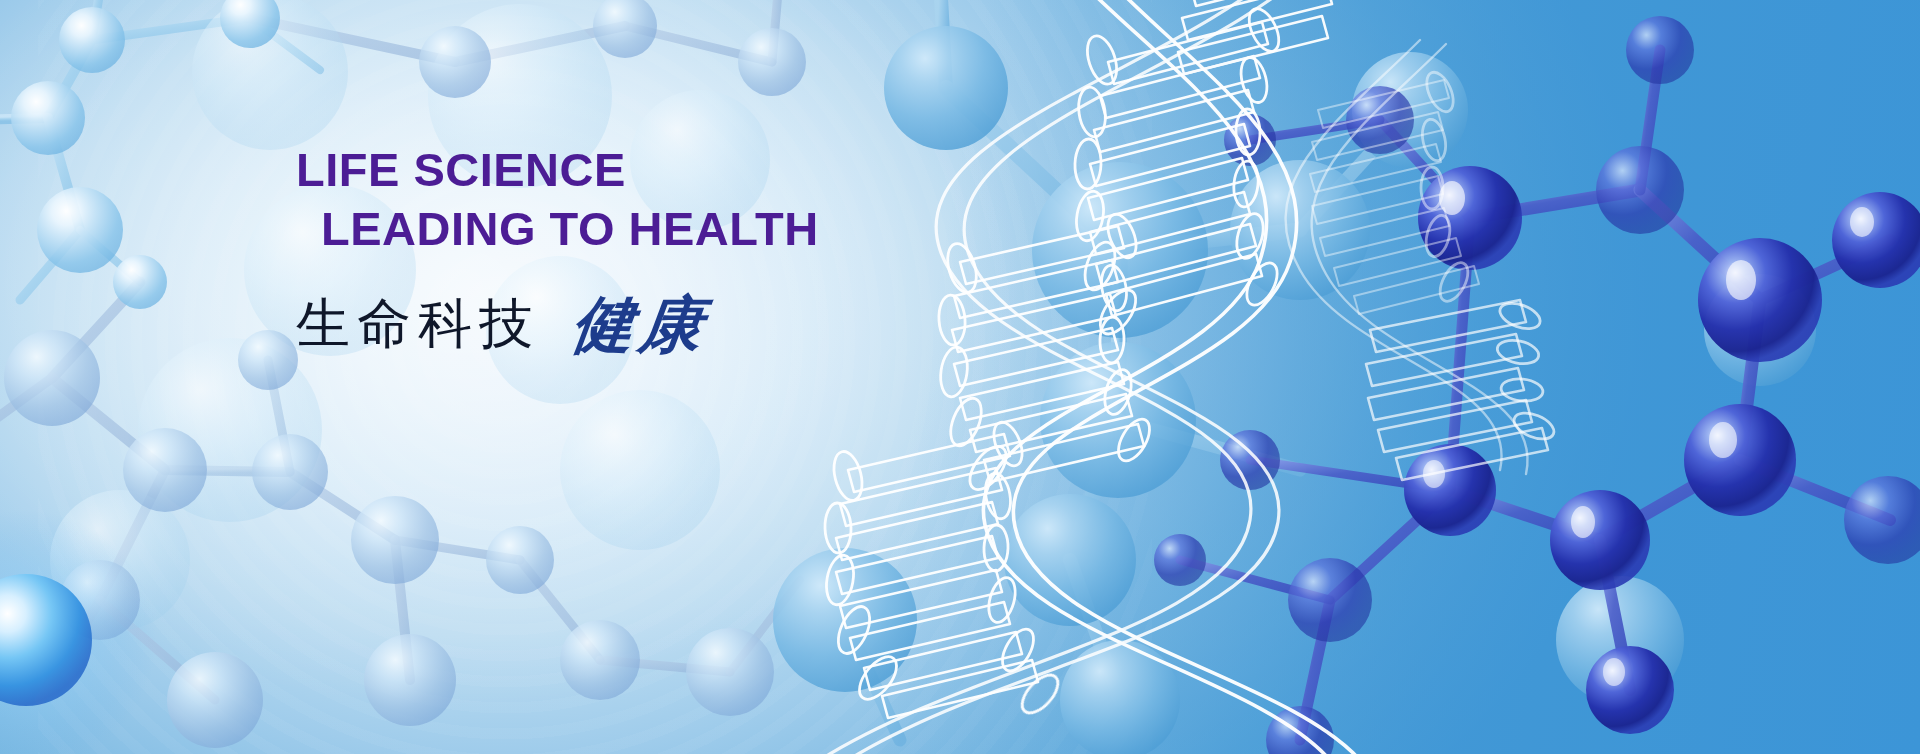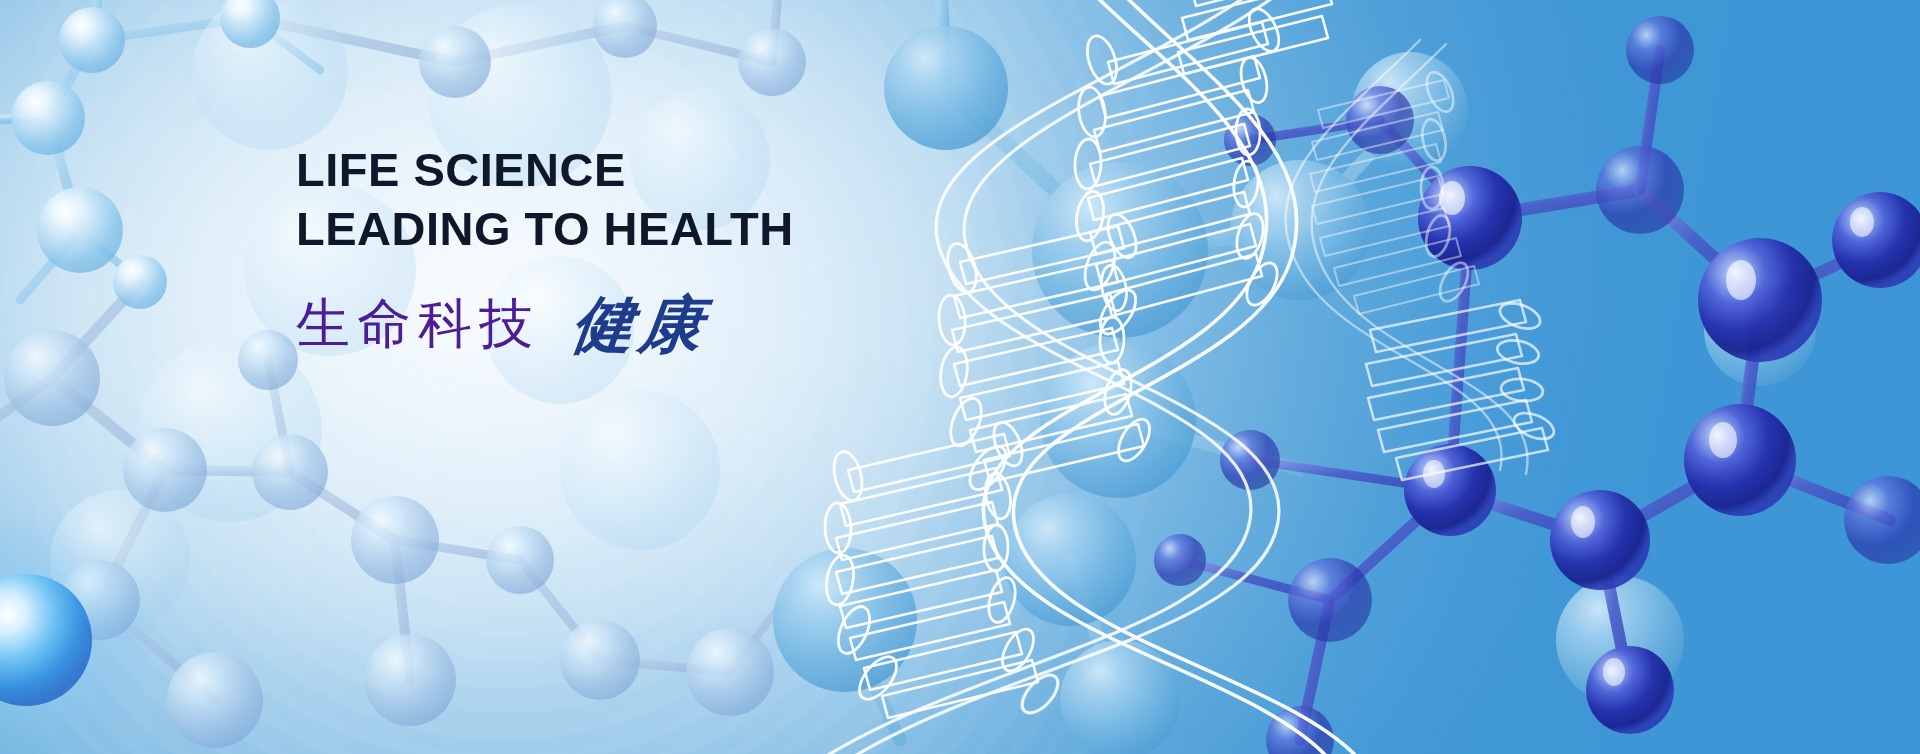--- a/index.html
+++ b/index.html
@@ -74,36 +74,36 @@
     position: absolute;
     left: 296px;
     top: 140px;
     z-index: 40;
   }
   .headline {
     font-size: 47px;
     line-height: 1.29;
     font-weight: bold;
     letter-spacing: 0.5px;
-    color: #0f172a;
+    color: #4c1d95;
     white-space: nowrap;
     font-family: "Liberation Sans", sans-serif;
   }
-  .headline-2 { margin-top: -2px; }
+  .headline-2 { margin-top: -2px; margin-left: 25px; }
 
   .cn-line {
     margin-top: 20px;
     white-space: nowrap;
     display: flex;
     align-items: baseline;
   }
   .cn-main {
     font-size: 54px;
     letter-spacing: 7px;
-    color: #4c1d95;
+    color: #0f172a;
     font-family: "DejaVu Sans", sans-serif;
     font-weight: 500;
   }
   .cn-gap { display: inline-block; width: 22px; }
   .cn-brush {
     font-size: 62px;
     letter-spacing: 6px;
     color: #1d3c8c;
     font-family: "DejaVu Serif", serif;
     font-weight: bold;

